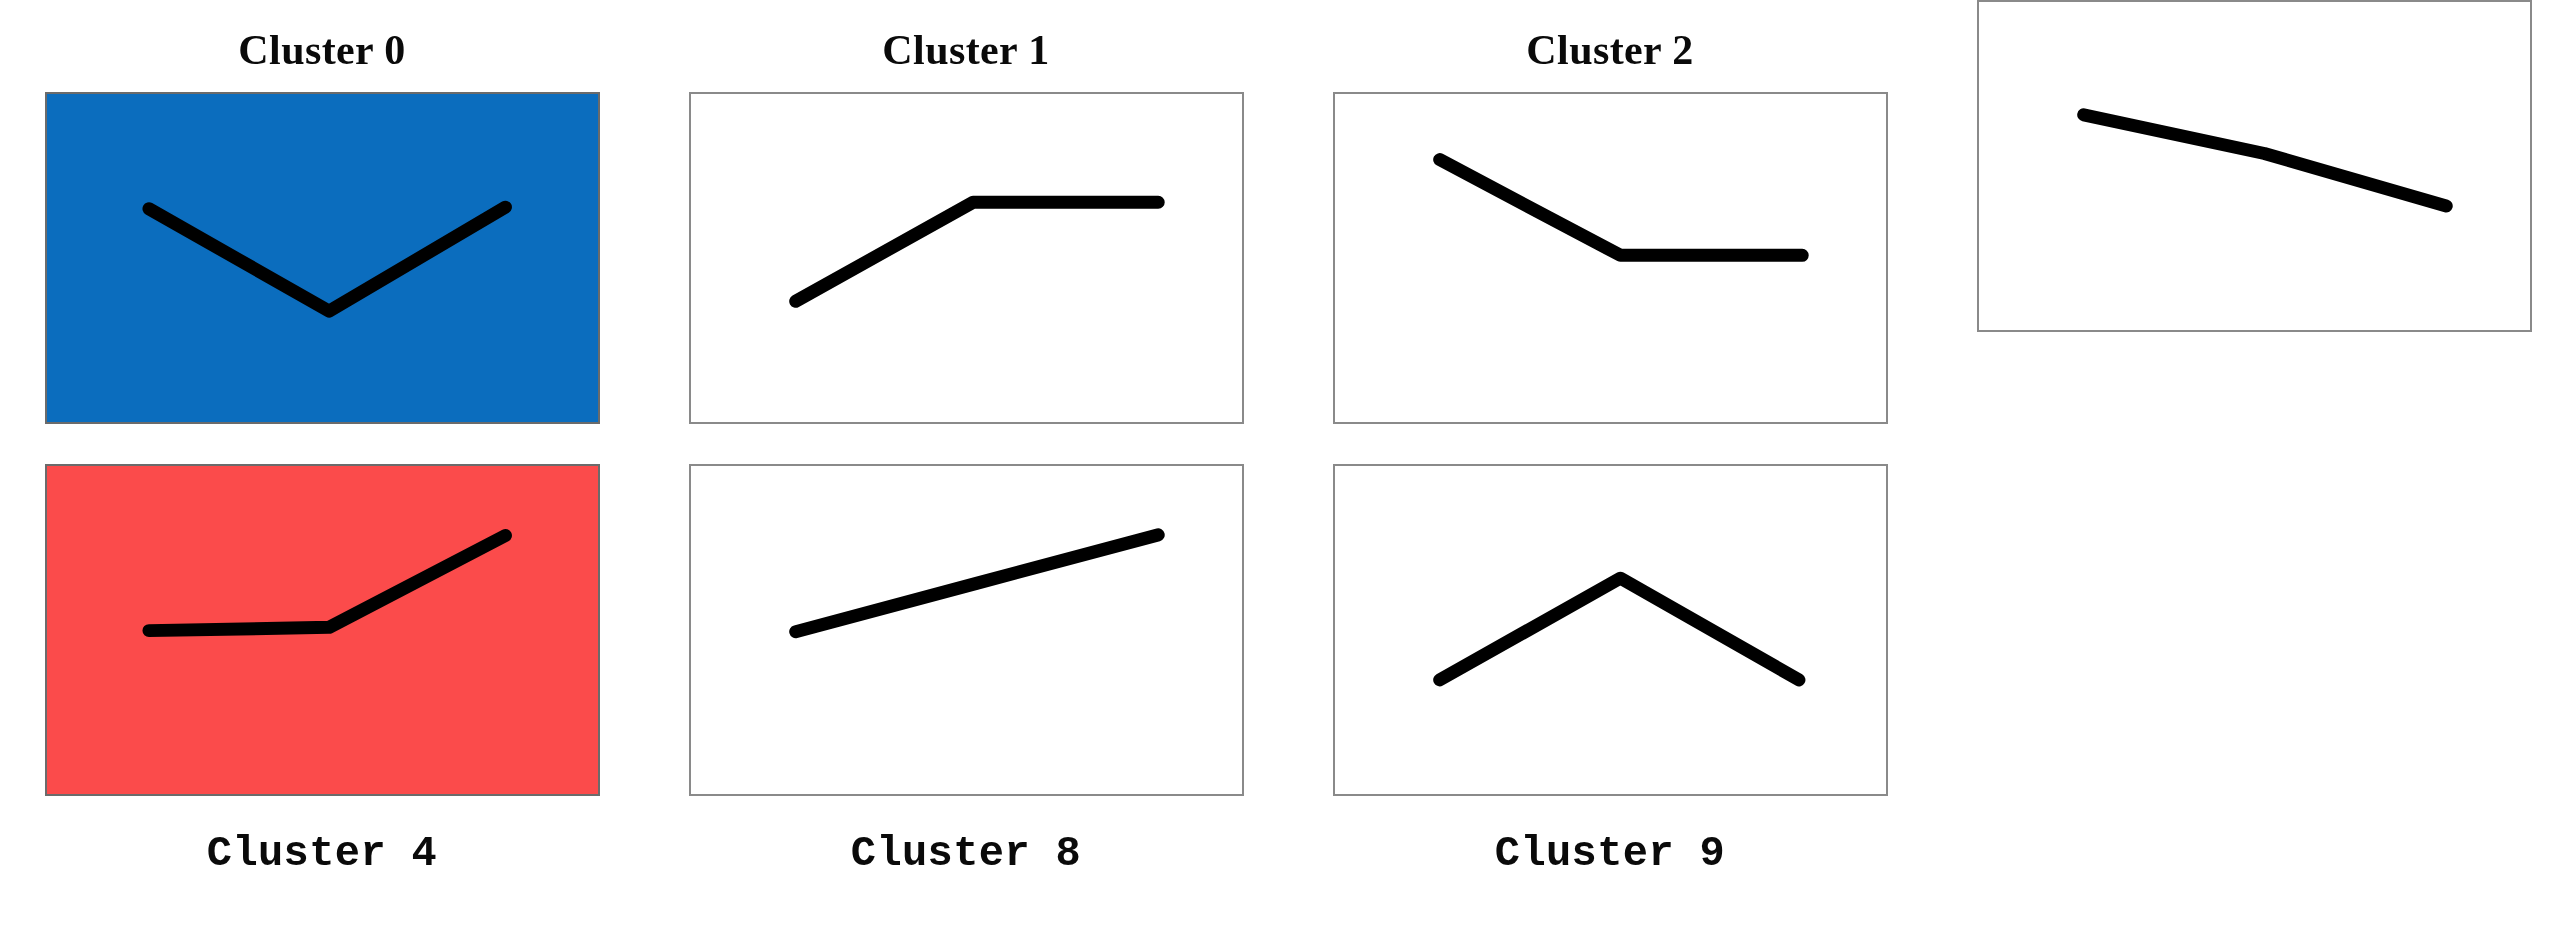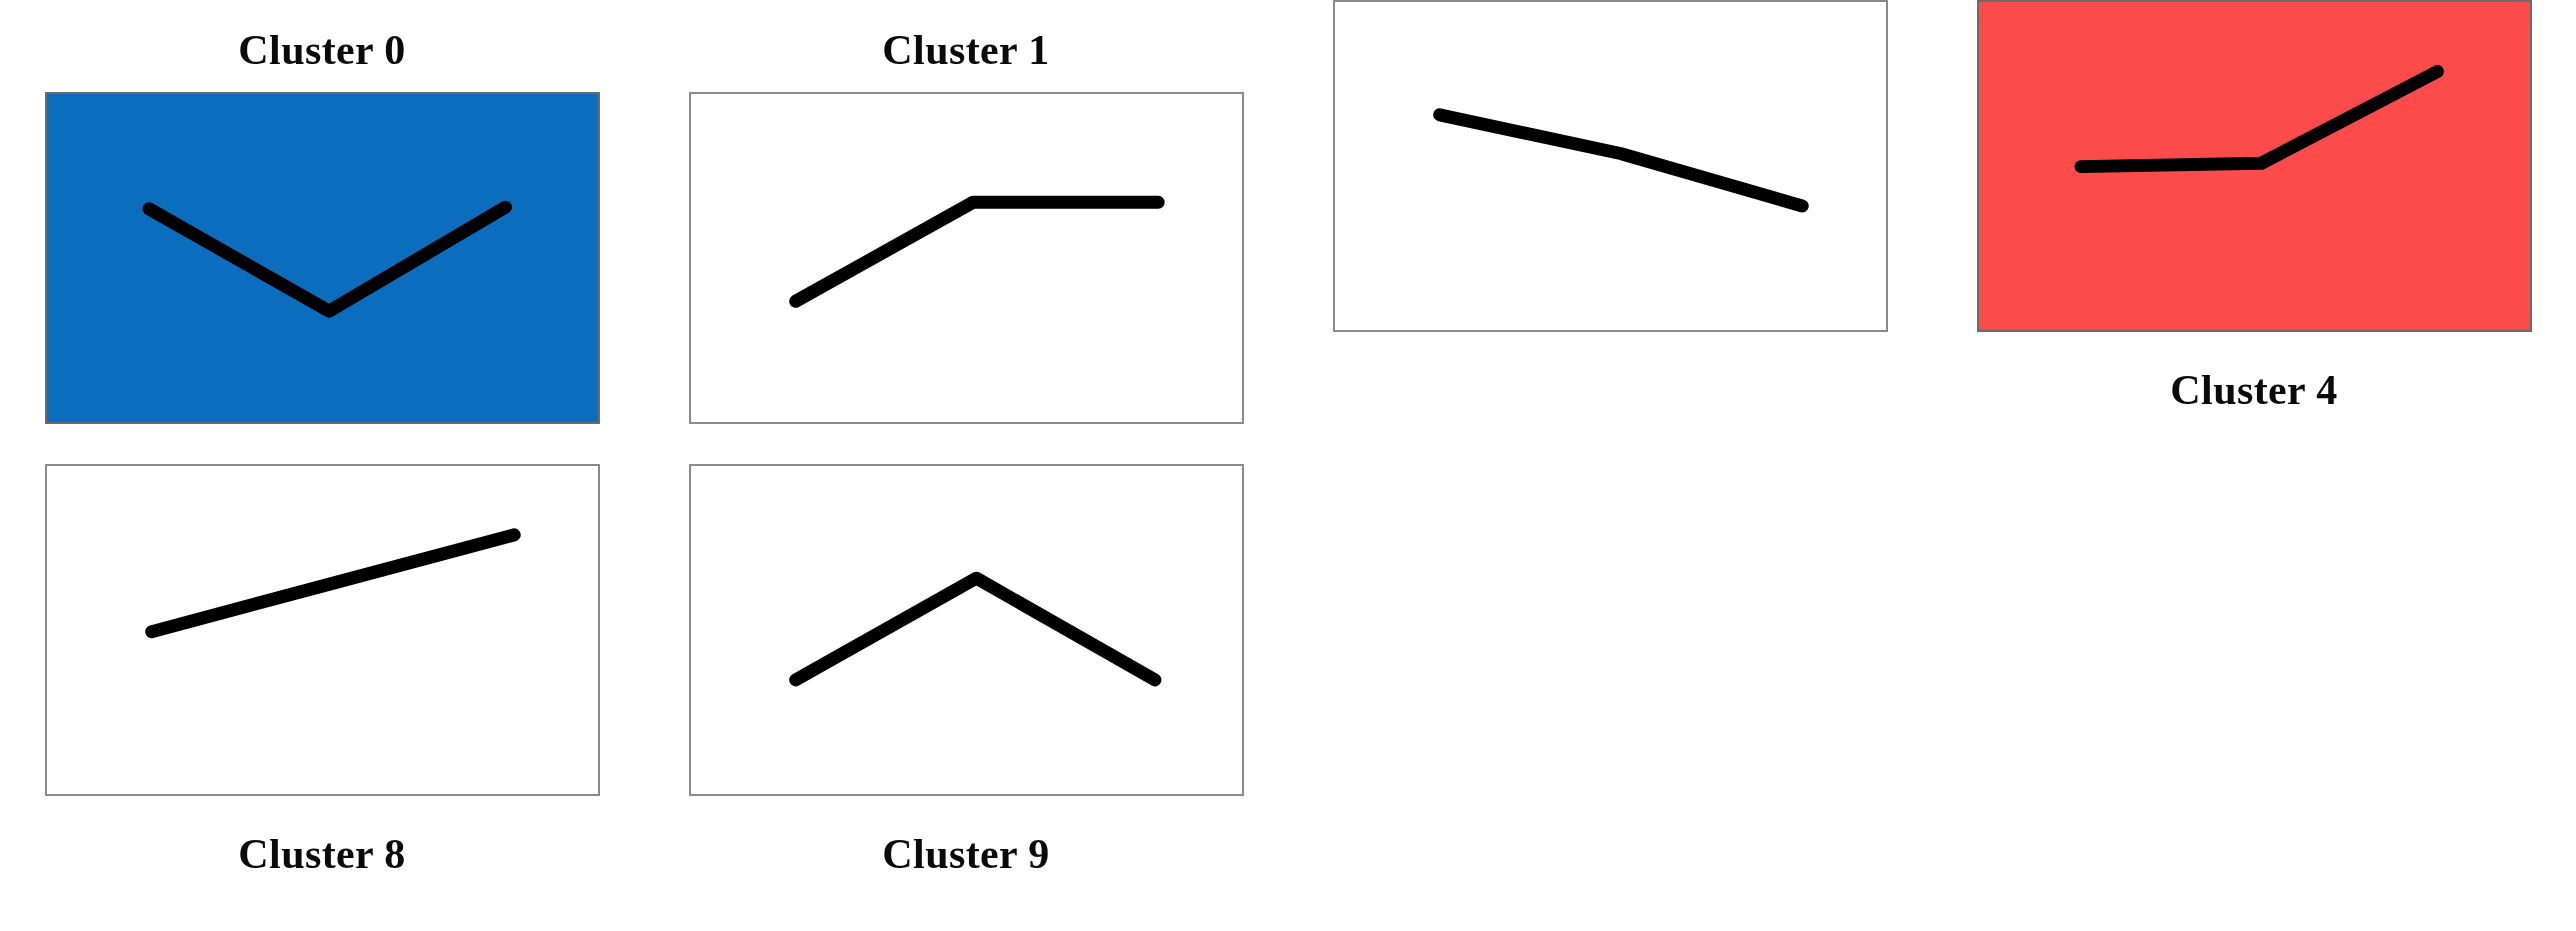--- a/index.html
+++ b/index.html
@@ -18,21 +18,21 @@
     grid-template-columns:repeat(4,644px);
     grid-template-rows:464px 468px;
   }
   .cell{
     position:relative;
     display:flex;
     flex-direction:column;
     align-items:center;
   }
   .cell.row1{justify-content:flex-start;padding-top:0;}
-  .cell.row2{justify-content:flex-start;}
+  .cell.row2{justify-content:flex-start;font-family:Liberation Mono, monospace;}
 
   .panel-title{
     font-size:42px;
     font-weight:bold;
     color:#0a0a0a;
     letter-spacing:0.4px;
     line-height:1;
     white-space:nowrap;
     text-align:center;
   }
@@ -73,20 +73,28 @@
     </div>
     <div class="cell row1">
       <div class="panel-title">Cluster 1</div>
       <div class="panel" style="background: rgb(255, 255, 255);">
         <svg viewBox="0 0 790 473" preserveAspectRatio="none">
           <polyline class="series" points="150.1,298.9 404.5,156.1 669.9,156.1"></polyline>
         </svg>
       </div>
     </div>
     <div class="cell row1">
+      <div class="panel-title">Cluster 2</div>
+      <div class="panel" style="background: rgb(255, 255, 255);">
+        <svg viewBox="0 0 790 473" preserveAspectRatio="none">
+          <polyline class="series" points="150.1,94.6 409.2,232.7 669.9,232.7"></polyline>
+        </svg>
+      </div>
+    </div>
+    <div class="cell row1">
       <div class="panel" style="background: rgb(255, 255, 255);">
         <svg viewBox="0 0 790 473" preserveAspectRatio="none">
           <polyline class="series" points="150.1,162.7 409.2,218.5 669.9,294.2"></polyline>
         </svg>
       </div>
     </div>
     <div class="cell row2">
       <div class="panel filled" style="background: rgb(251, 75, 75); border-color: rgb(107, 107, 107);">
         <svg viewBox="0 0 790 473" preserveAspectRatio="none">
           <polyline class="series" points="146.2,237.4 404.5,232.7 657.3,100.3"></polyline>

